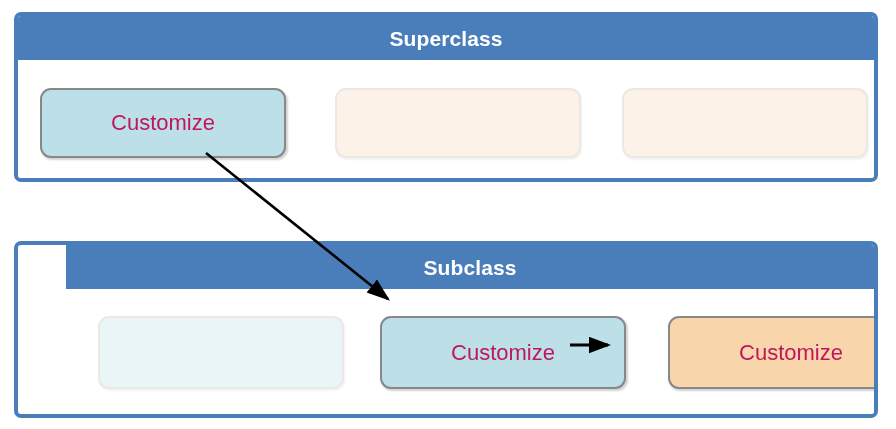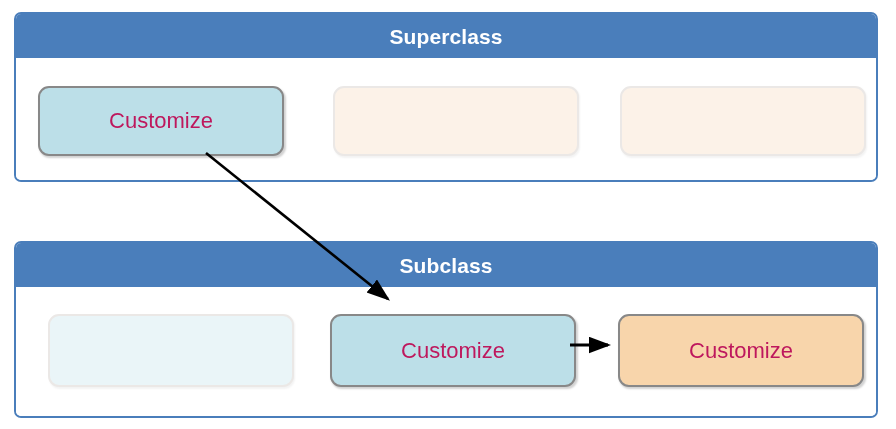--- a/index.html
+++ b/index.html
@@ -19,21 +19,21 @@
     position: absolute;
     left: 0; top: 0;
     width: 896px;
     height: 429px;
   }
 
   
   .class-panel {
     position: absolute;
     box-sizing: border-box;
-    border: 2px solid #14532d;
+    border: 4px solid #14532d;
     border-radius: 7px;
     background: #ffffff;
     overflow: hidden;
   }
   .panel-header {
     height: 44px;
     background: #4a7ebb;
     display: flex;
     align-items: center;
     justify-content: center;
@@ -118,21 +118,21 @@
       </div>
       <div class="member-box faint" id="sup-box-1" style="background: rgb(252, 242, 232); border-color: rgb(235, 232, 230);">
         <span></span>
       </div>
       <div class="member-box faint" id="sup-box-2" style="background: rgb(252, 242, 232); border-color: rgb(235, 232, 230);">
         <span></span>
       </div>
     </div>
   </div>
 
-  <div class="class-panel" id="subclass-panel" style="border-color: rgb(74, 126, 187);">
+  <div class="class-panel" id="subclass-panel" style="border-color: rgb(74, 126, 187); padding-left: 48px;">
     <div class="panel-header" style="background: rgb(74, 126, 187);">
       <span class="panel-title">Subclass</span>
     </div>
     <div class="panel-body" style="background: rgb(255, 255, 255);">
       <div class="member-box faint" id="sub-box-0" style="background: rgb(234, 245, 248); border-color: rgb(235, 232, 230);">
         <span></span>
       </div>
       <div class="member-box strong" id="sub-box-1" style="background: rgb(188, 223, 232); border-color: rgb(136, 136, 136);">
         <span>Customize</span>
       </div>

